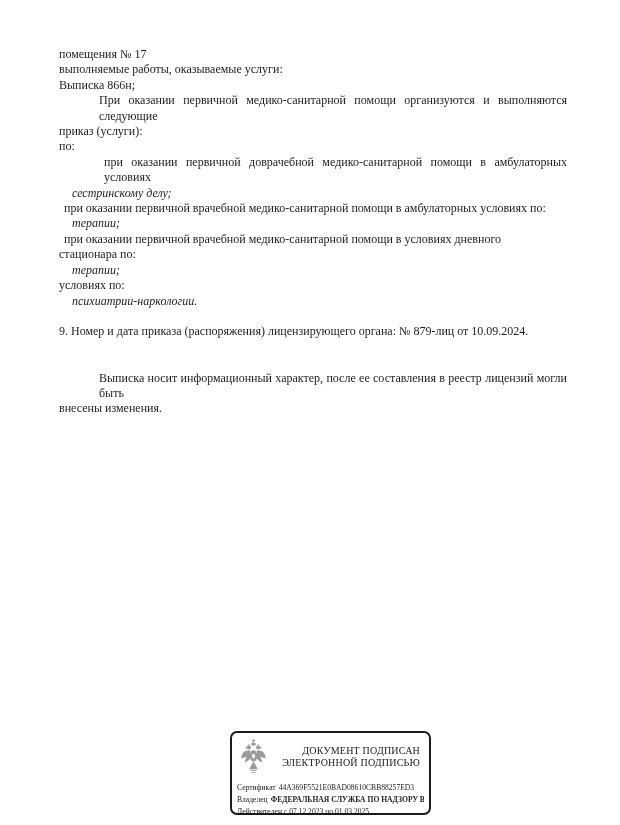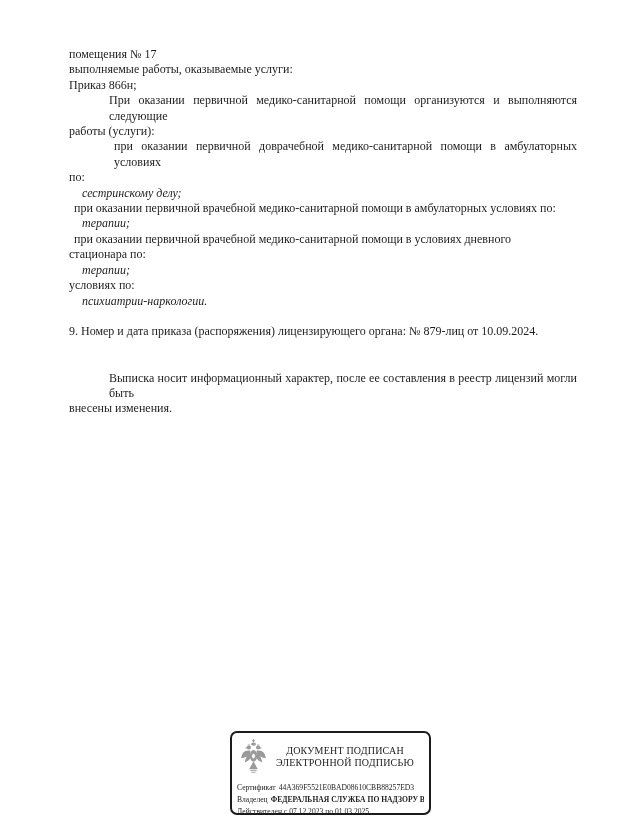--- a/index.html
+++ b/index.html
@@ -14,21 +14,21 @@
     overflow: hidden;
   }
   .page {
     position: absolute;
     inset: 0;
     background: #ffffff;
   }
   
   .doc-text {
     position: absolute;
-    left: 69px;
+    left: 59px;
     top: 47px;
     width: 508px;
     font-size: 12px;
     line-height: 15.4px;
   }
   .line { min-height: 15.4px; white-space: normal; }
   .line.just { text-align: justify; text-align-last: justify; margin-left: 40px; }
   .indent-1 { padding-left: 5px; }
   .indent-2 { padding-left: 13px; font-style: italic; }
 
@@ -47,21 +47,21 @@
   }
   .stamp-header {
     display: flex;
     align-items: center;
     gap: 3px;
     height: 42px;
   }
   .stamp-emblem { flex: 0 0 auto; margin-left: 3px; }
   .stamp-title {
     flex: 1 1 auto;
-    text-align: center;
+    text-align: right;
     font-size: 10px;
     line-height: 12.5px;
     letter-spacing: 0.2px;
     color: #222;
     padding-right: 4px;
   }
   .stamp-info {
     margin-top: 4px;
     font-size: 7.6px;
     line-height: 11.8px;
@@ -72,25 +72,25 @@
   .info-line b { font-weight: bold; }
 </style>
 </head>
 <body>
 
 <div class="page">
 
   <div class="doc-text">
       <div class="line indent-0">помещения № 17</div>
       <div class="line indent-0">выполняемые работы, оказываемые услуги:</div>
-      <div class="line indent-0">Приказ 866н;</div>
+      <div class="line indent-0">Выписка 866н;</div>
       <div class="line indent-0 just">При оказании первичной медико-санитарной помощи организуются и выполняются следующие</div>
-      <div class="line indent-0">работы (услуги):</div>
+      <div class="line indent-0">приказ (услуги):</div>
+      <div class="line indent-0">по:</div>
       <div class="line indent-1 just">при оказании первичной доврачебной медико-санитарной помощи в амбулаторных условиях</div>
-      <div class="line indent-0">по:</div>
       <div class="line indent-2">сестринскому делу;</div>
       <div class="line indent-1">при оказании первичной врачебной медико-санитарной помощи в амбулаторных условиях по:</div>
       <div class="line indent-2">терапии;</div>
       <div class="line indent-1">при оказании первичной врачебной медико-санитарной помощи в условиях дневного</div>
       <div class="line indent-0">стационара по:</div>
       <div class="line indent-2">терапии;</div>
       <div class="line indent-0">условиях по:</div>
       <div class="line indent-2">психиатрии-наркологии.</div>
       <div class="line indent-0">&nbsp;</div>
       <div class="line indent-0">9. Номер и дата приказа (распоряжения) лицензирующего органа: № 879-лиц от 10.09.2024.</div>

